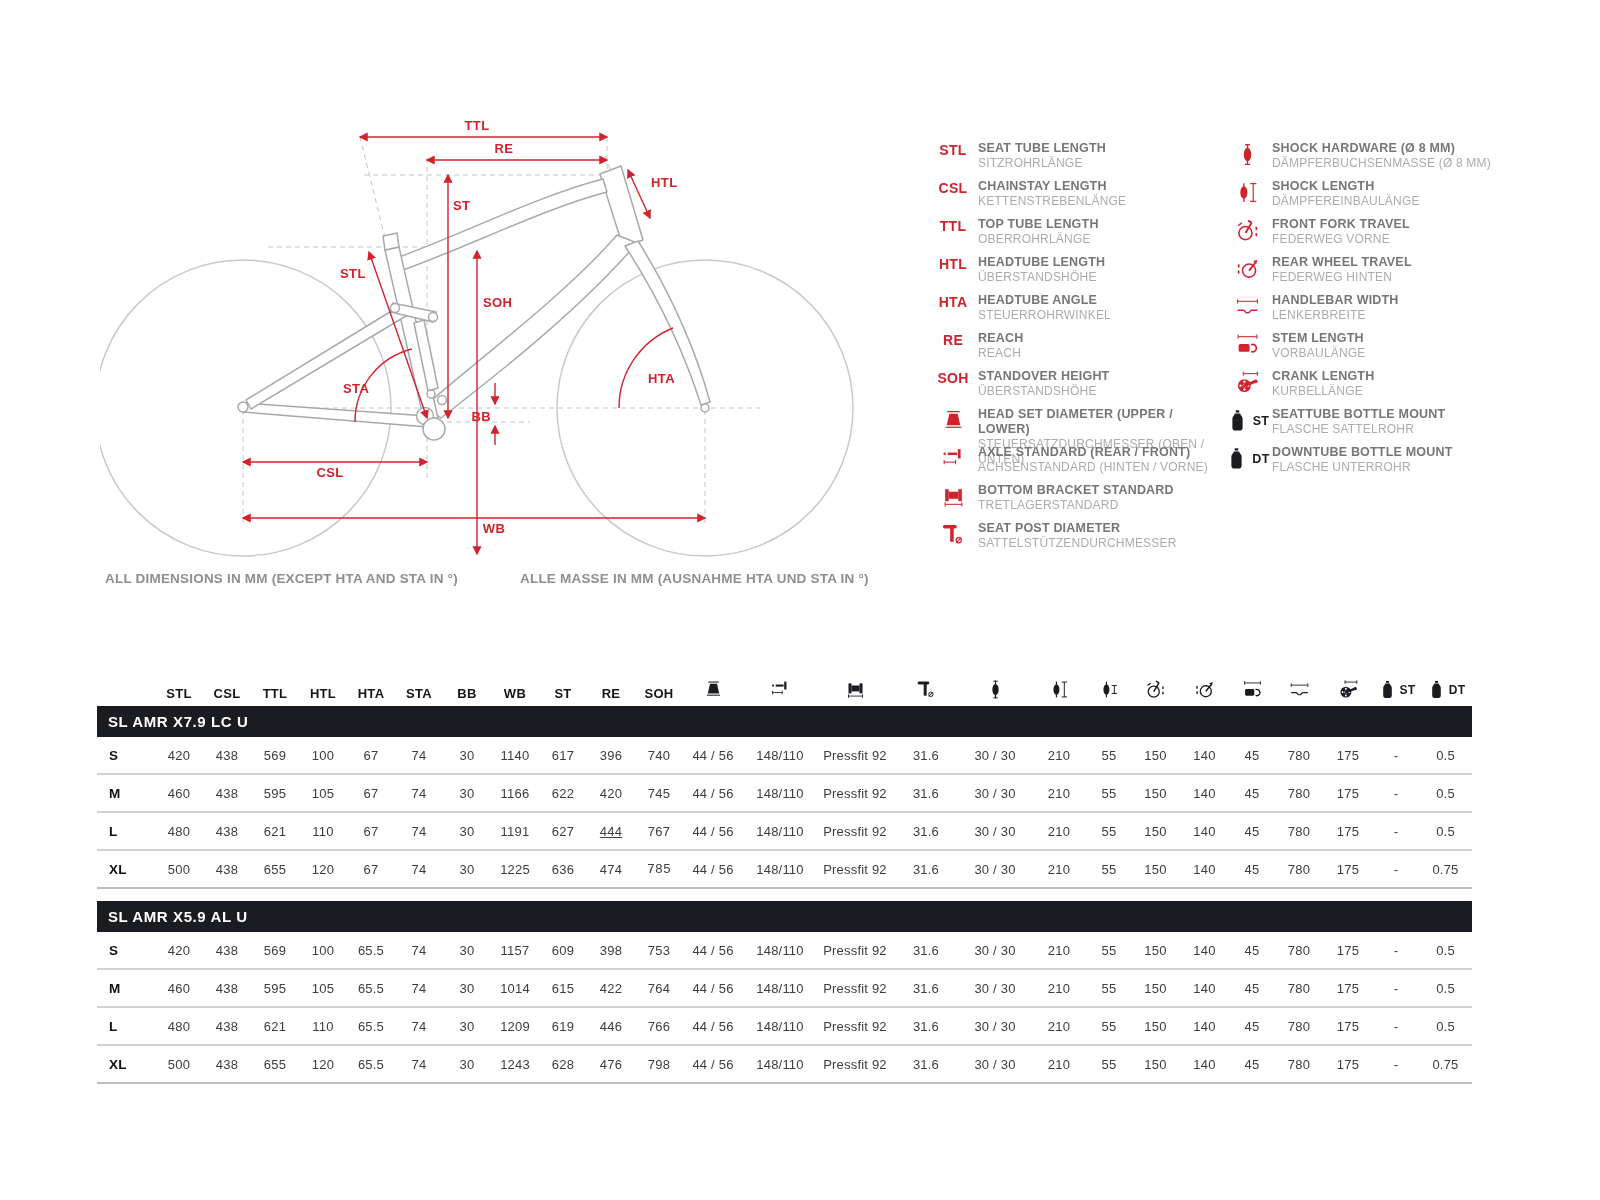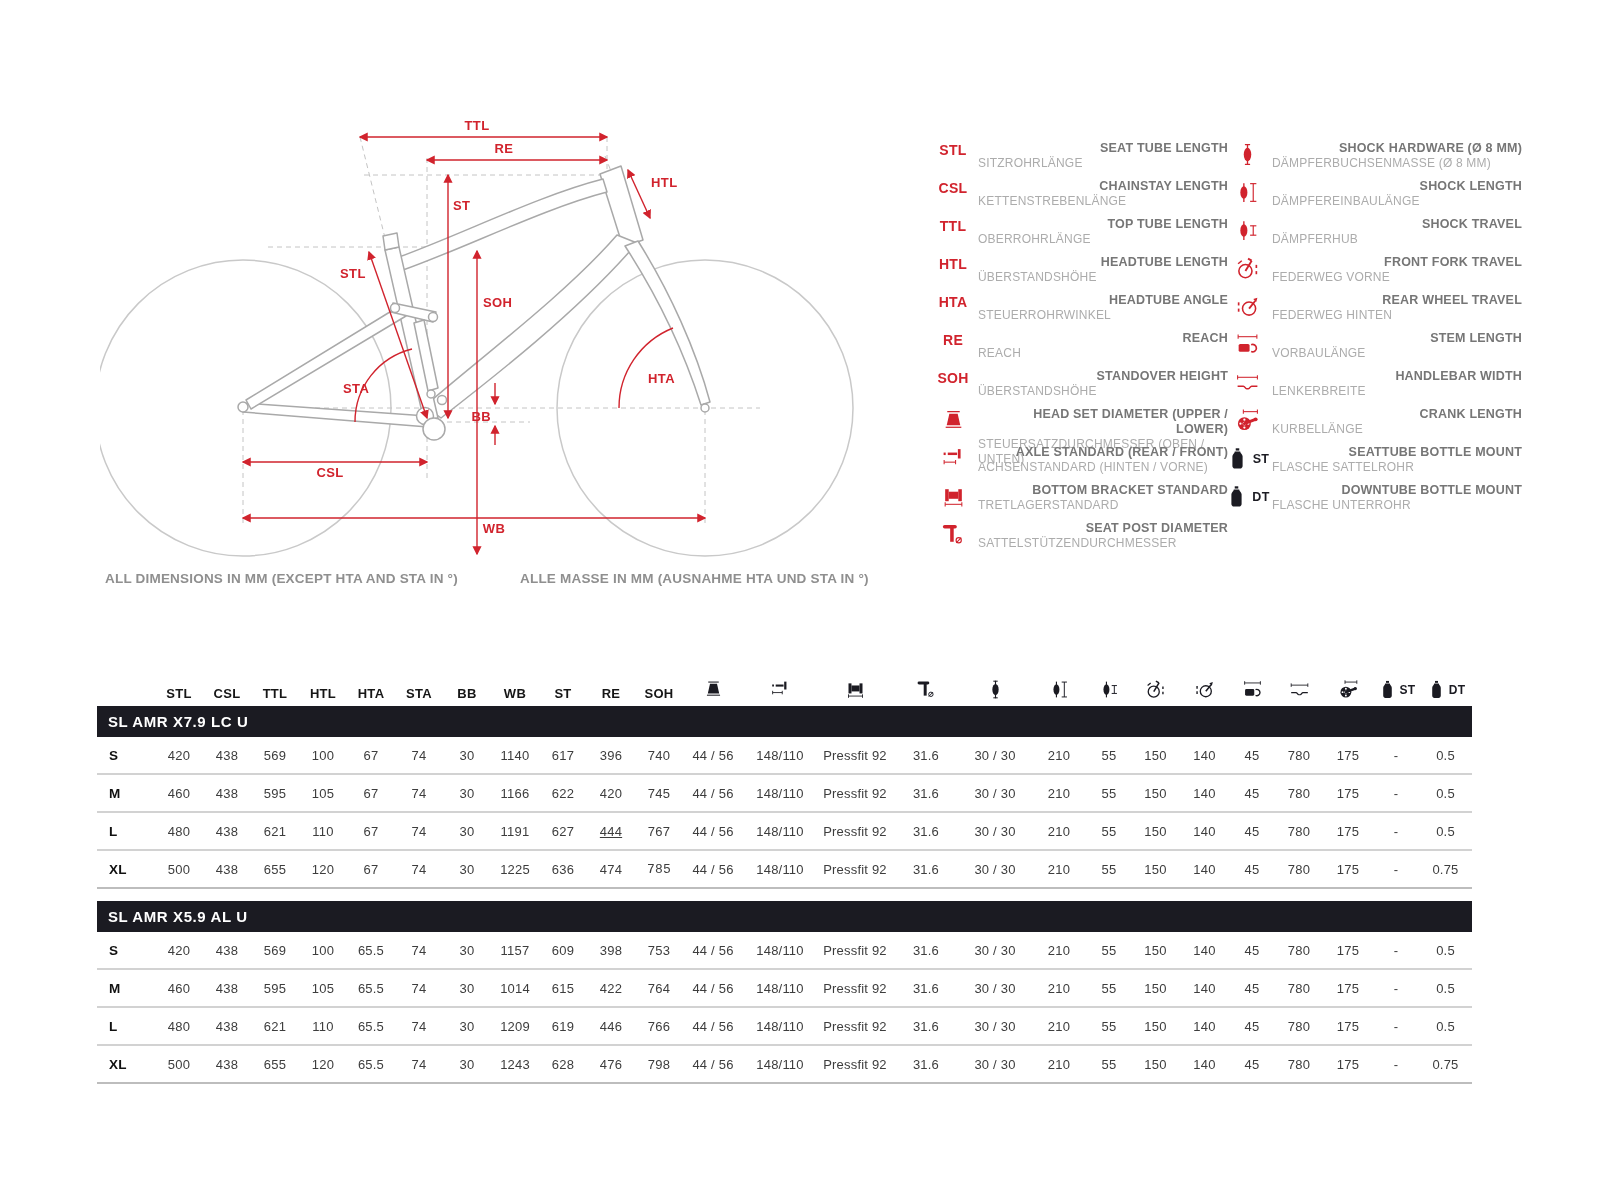--- a/index.html
+++ b/index.html
@@ -19,21 +19,21 @@
   .note-de{left:520px;top:571px;}
   
   .legend-col{position:absolute;width:300px;}
   #legend-left{left:928px;top:141px;}
   #legend-right{left:1222px;top:141px;}
   .legend-row{display:flex;height:38px;align-items:flex-start;}
   .legend-key{width:50px;flex:0 0 50px;display:flex;align-items:center;justify-content:center;padding-top:1px;}
   .key-abbr{color:#d1232d;font-weight:bold;font-size:14px;letter-spacing:.3px;}
   .key-abbr.black{color:#1b1b22;font-size:12.5px;margin-left:3px;}
   .legend-text{flex:1;}
-  .l-en{font-weight:bold;font-size:12.5px;color:#767676;line-height:1.2;letter-spacing:.2px;text-align:right;}
+  .l-en{font-weight:bold;font-size:12.5px;color:#767676;line-height:1.2;letter-spacing:.2px;}
   .l-de{font-size:12px;color:#acacac;line-height:1.25;letter-spacing:.2px;}
   .icon{width:25px;height:25px;color:#d1232d;flex:0 0 auto;}
   .icon.black,.icon.dark{color:#1b1b22;}
   
   .tables{position:absolute;left:97px;top:655px;width:1375px;}
   .thead{display:flex;height:51px;align-items:flex-end;}
   .cell{box-sizing:border-box;text-align:center;}
   .thead .cell{display:flex;align-items:flex-end;justify-content:center;padding-bottom:5px;
                font-weight:bold;font-size:13px;color:#161616;letter-spacing:.3px;}
   .thead .icon{width:21px;height:23px;}
@@ -358,31 +358,20 @@
           </svg>
         </div>
         <div class="legend-text">
           <div class="l-en">SHOCK LENGTH</div>
           <div class="l-de">DÄMPFEREINBAULÄNGE</div>
         </div>
       </div>
       <div class="legend-row">
         <div class="legend-key">
           <svg class="icon" viewBox="0 0 24 24">
-            <use href="#shock-travel-icon" xlink:href="#shock-travel-icon"></use>
-          </svg>
-        </div>
-        <div class="legend-text">
-          <div class="l-en">SHOCK TRAVEL</div>
-          <div class="l-de">DÄMPFERHUB</div>
-        </div>
-      </div>
-      <div class="legend-row">
-        <div class="legend-key">
-          <svg class="icon" viewBox="0 0 24 24">
             <use href="#front-fork-travel-icon" xlink:href="#front-fork-travel-icon"></use>
           </svg>
         </div>
         <div class="legend-text">
           <div class="l-en">FRONT FORK TRAVEL</div>
           <div class="l-de">FEDERWEG VORNE</div>
         </div>
       </div>
       <div class="legend-row">
         <div class="legend-key">
@@ -391,37 +380,37 @@
           </svg>
         </div>
         <div class="legend-text">
           <div class="l-en">REAR WHEEL TRAVEL</div>
           <div class="l-de">FEDERWEG HINTEN</div>
         </div>
       </div>
       <div class="legend-row">
         <div class="legend-key">
           <svg class="icon" viewBox="0 0 24 24">
+            <use href="#handlebar-width-icon" xlink:href="#handlebar-width-icon"></use>
+          </svg>
+        </div>
+        <div class="legend-text">
+          <div class="l-en">HANDLEBAR WIDTH</div>
+          <div class="l-de">LENKERBREITE</div>
+        </div>
+      </div>
+      <div class="legend-row">
+        <div class="legend-key">
+          <svg class="icon" viewBox="0 0 24 24">
             <use href="#stem-length-icon" xlink:href="#stem-length-icon"></use>
           </svg>
         </div>
         <div class="legend-text">
           <div class="l-en">STEM LENGTH</div>
           <div class="l-de">VORBAULÄNGE</div>
-        </div>
-      </div>
-      <div class="legend-row">
-        <div class="legend-key">
-          <svg class="icon" viewBox="0 0 24 24">
-            <use href="#handlebar-width-icon" xlink:href="#handlebar-width-icon"></use>
-          </svg>
-        </div>
-        <div class="legend-text">
-          <div class="l-en">HANDLEBAR WIDTH</div>
-          <div class="l-de">LENKERBREITE</div>
         </div>
       </div>
       <div class="legend-row">
         <div class="legend-key">
           <svg class="icon" viewBox="0 0 24 24">
             <use href="#crank-length-icon" xlink:href="#crank-length-icon"></use>
           </svg>
         </div>
         <div class="legend-text">
           <div class="l-en">CRANK LENGTH</div>

